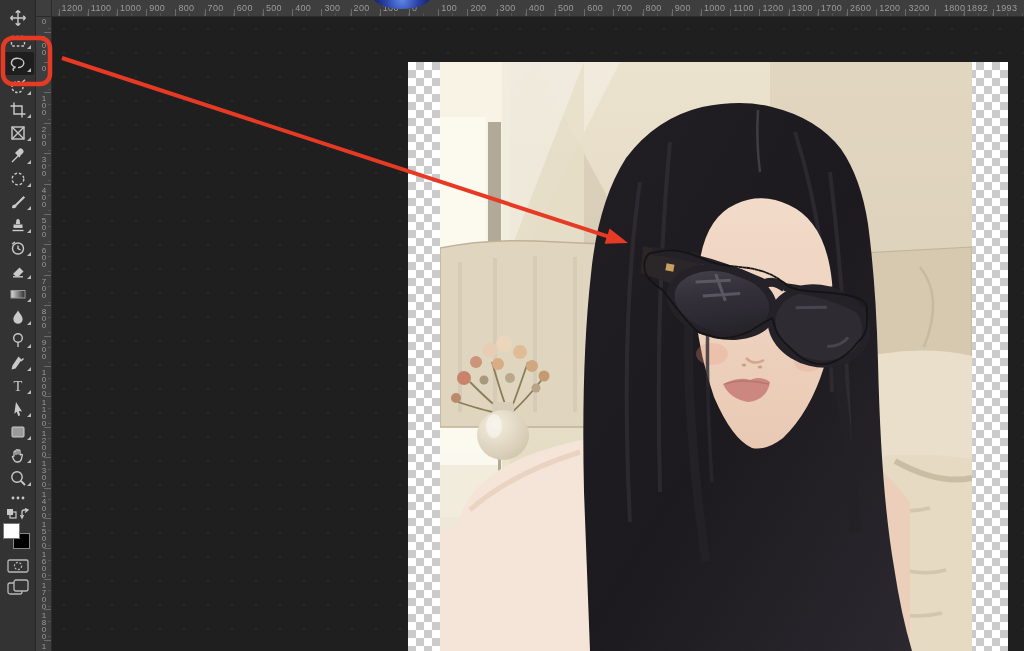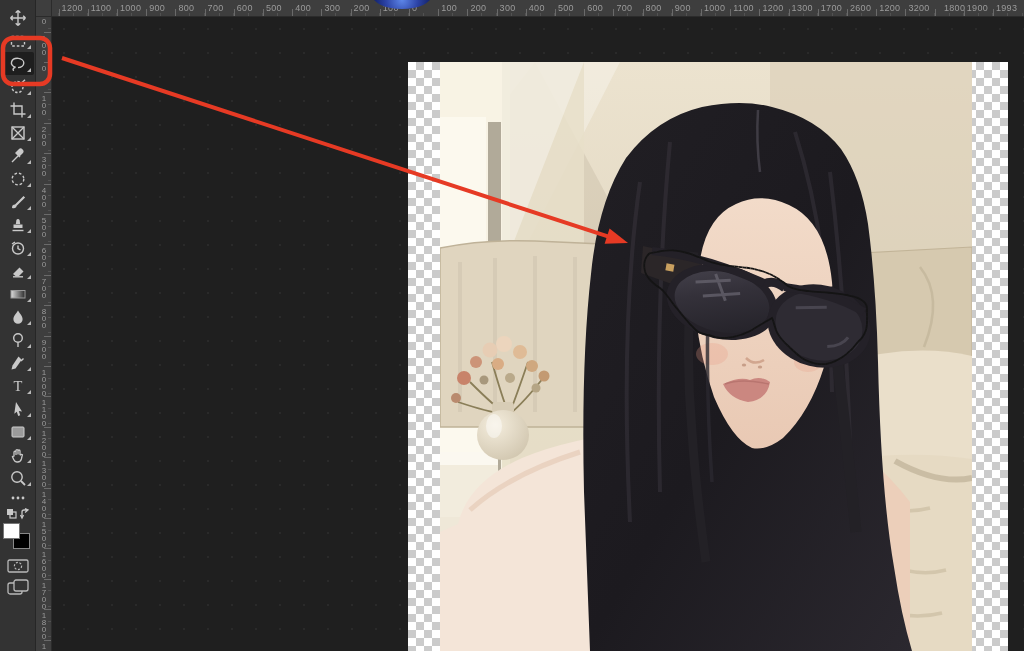--- a/index.html
+++ b/index.html
@@ -283,21 +283,21 @@
       <div class="lab" style="left: 768.8px;">1700</div>
       <div class="tick" style="left: 795px;"></div>
       <div class="lab" style="left: 798px;">2600</div>
       <div class="tick" style="left: 824.2px;"></div>
       <div class="lab" style="left: 827.2px;">1200</div>
       <div class="tick" style="left: 853.4px;"></div>
       <div class="lab" style="left: 856.4px;">3200</div>
       <div class="tick" style="left: 882.6px;"></div>
       <div class="lab" style="left: 892px;">1800</div>
       <div class="tick" style="left: 911.8px;"></div>
-      <div class="lab" style="left: 914.8px;">1900</div>
+      <div class="lab" style="left: 914.8px;">1892</div>
       <div class="tick" style="left: 941px;"></div>
       <div class="lab" style="left: 944px;">1993</div>
     </div>
   <div id="ruler-v">
       <div class="tick" style="top: -15.8px;"></div>
       <div class="lab" style="top: -12.8px;">2<br>0<br>0</div>
       <div class="tick" style="top: 14.6px;"></div>
       <div class="lab" style="top: 17.6px;">1<br>0<br>0</div>
       <div class="tick" style="top: 45px;"></div>
       <div class="lab" style="top: 48px;">0</div>

